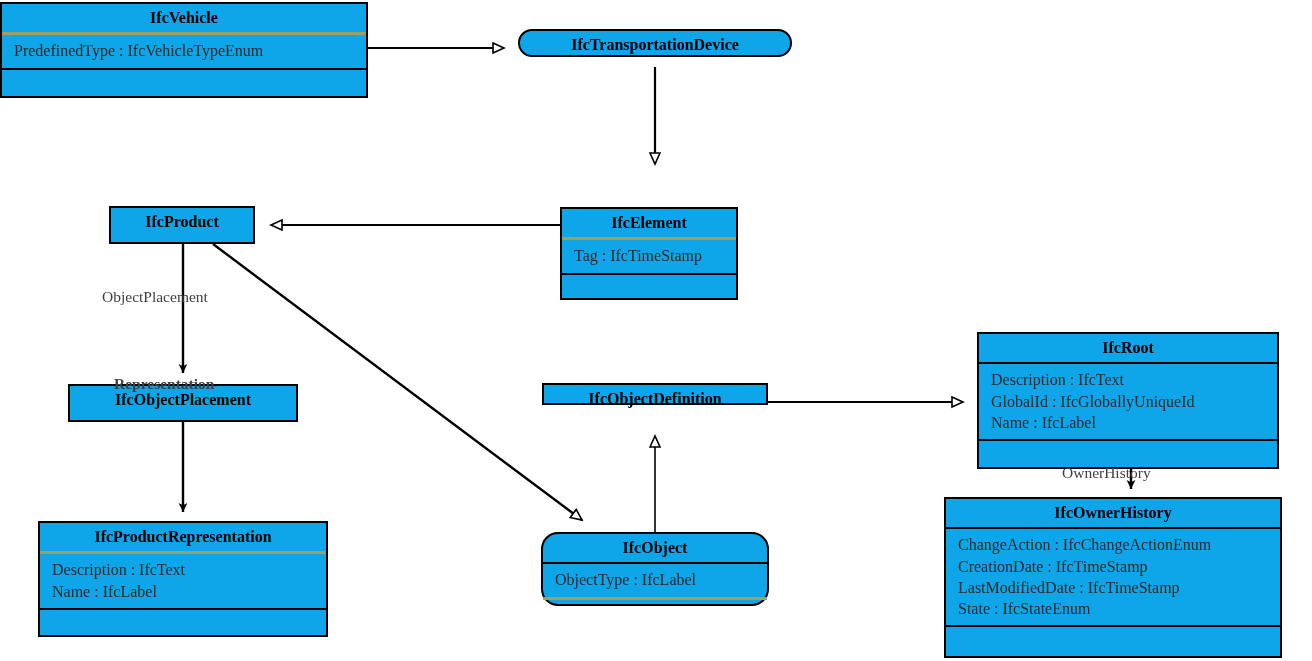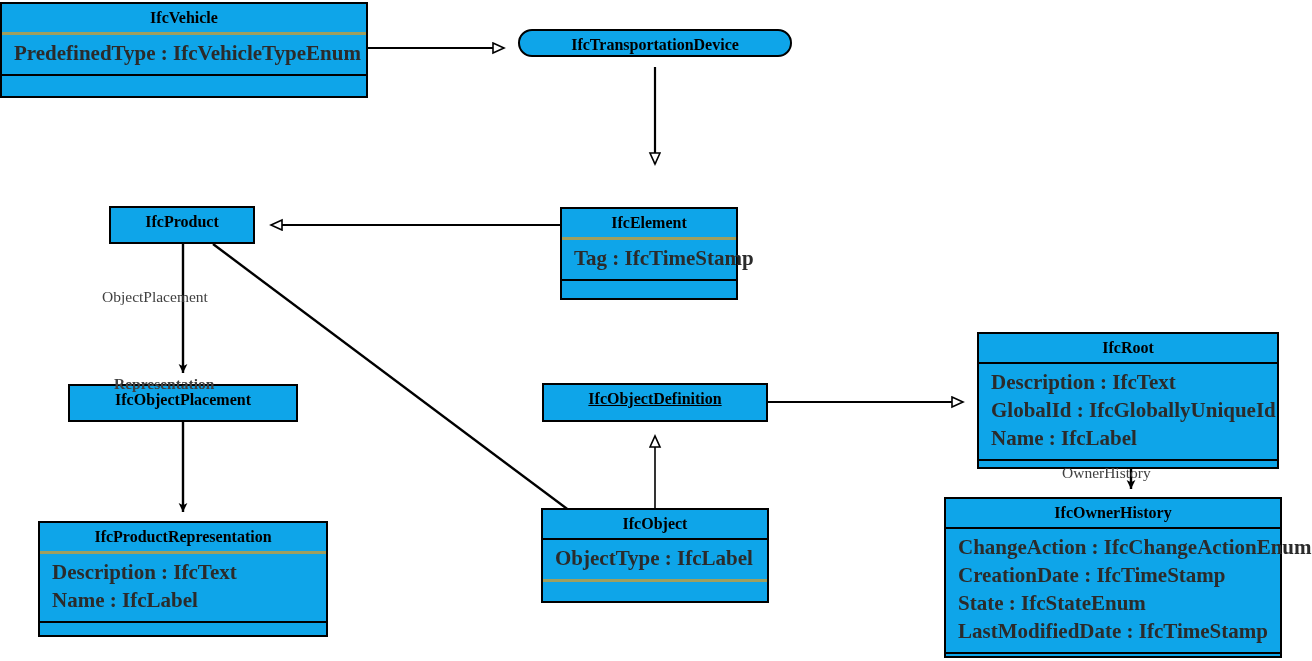--- a/index.html
+++ b/index.html
@@ -44,24 +44,23 @@
     background: #9f9f5f;
     width: 100%;
   }
   .uml-sep-thin {
     height: 2px;
     background: #000000;
     width: 100%;
   }
   .uml-attrs {
     padding: 5px 22px 6px 12px;
-    font-size: 21px;
+    font-size: 16px;
     color: #2b2b2b;
     line-height: 1.33;
-    font-weight: bold;
   }
   .uml-attrs div {
     white-space: nowrap;
   }
   .uml-ops {
     height: 17px;
   }
   .edge-label {
     position: absolute;
     font-size: 15.5px;
@@ -154,21 +153,21 @@
   </div>
 
   <div class="uml-class" style="left:109px; top:206px; width:146px; height:38px;">
     <div class="uml-name">IfcProduct</div>
   </div>
 
   <div class="uml-class" style="left:68px; top:384px; width:230px; height:38px;">
     <div class="uml-name">IfcObjectPlacement</div>
   </div>
 
-  <div class="uml-class" style="left:542px; top:383px; width:226px; height:39px;text-decoration:underline;">
+  <div class="uml-class" style="left:542px; top:383px; width:226px; height:22px;">
     <div class="uml-name">IfcObjectDefinition</div>
   </div>
 
   <div class="uml-class" style="left:977px; top:332px; width:302px; height:137px;">
     <div class="uml-name">IfcRoot</div>
     <div class="uml-sep-thin"></div>
     <div class="uml-attrs">
       <div>Description : IfcText</div>
       <div>GlobalId : IfcGloballyUniqueId</div>
       <div>Name : IfcLabel</div>
@@ -181,38 +180,38 @@
     <div class="uml-name">IfcProductRepresentation</div>
     <div class="uml-sep"></div>
     <div class="uml-attrs">
       <div>Description : IfcText</div>
       <div>Name : IfcLabel</div>
     </div>
     <div class="uml-sep-thin"></div>
     <div class="uml-ops"></div>
   </div>
 
-  <div class="uml-class" style="left:541px; top:508px; width:228px; height:95px;">
+  <div class="uml-class" style="left:541px; top:532px; width:228px; height:74px;border-radius:17px;">
     <div class="uml-name">IfcObject</div>
     <div class="uml-sep-thin"></div>
     <div class="uml-attrs">
       <div>ObjectType : IfcLabel</div>
     </div>
     <div class="uml-sep"></div>
     <div class="uml-ops"></div>
   </div>
 
   <div class="uml-class" style="left:944px; top:497px; width:338px; height:161px;">
     <div class="uml-name">IfcOwnerHistory</div>
     <div class="uml-sep-thin"></div>
     <div class="uml-attrs">
       <div>ChangeAction : IfcChangeActionEnum</div>
       <div>CreationDate : IfcTimeStamp</div>
+      <div>LastModifiedDate : IfcTimeStamp</div>
       <div>State : IfcStateEnum</div>
-      <div>LastModifiedDate : IfcTimeStamp</div>
     </div>
     <div class="uml-sep-thin"></div>
     <div class="uml-ops"></div>
   </div>
 
   <div class="edge-label" style="left:102px; top:288px;">ObjectPlacement</div>
 
   <div class="edge-label" style="left:114px; top:375px;font-weight:bold;">Representation</div>
 
   <div class="edge-label" style="left:1062px; top:464px;">OwnerHistory</div>

